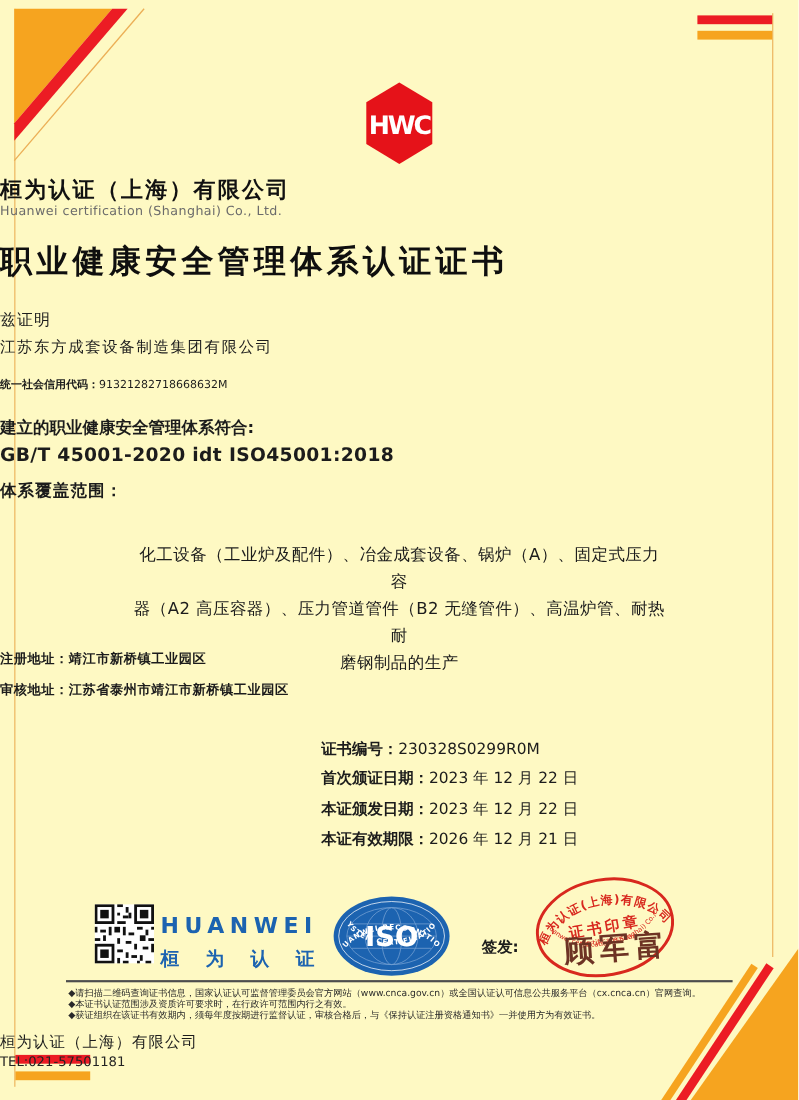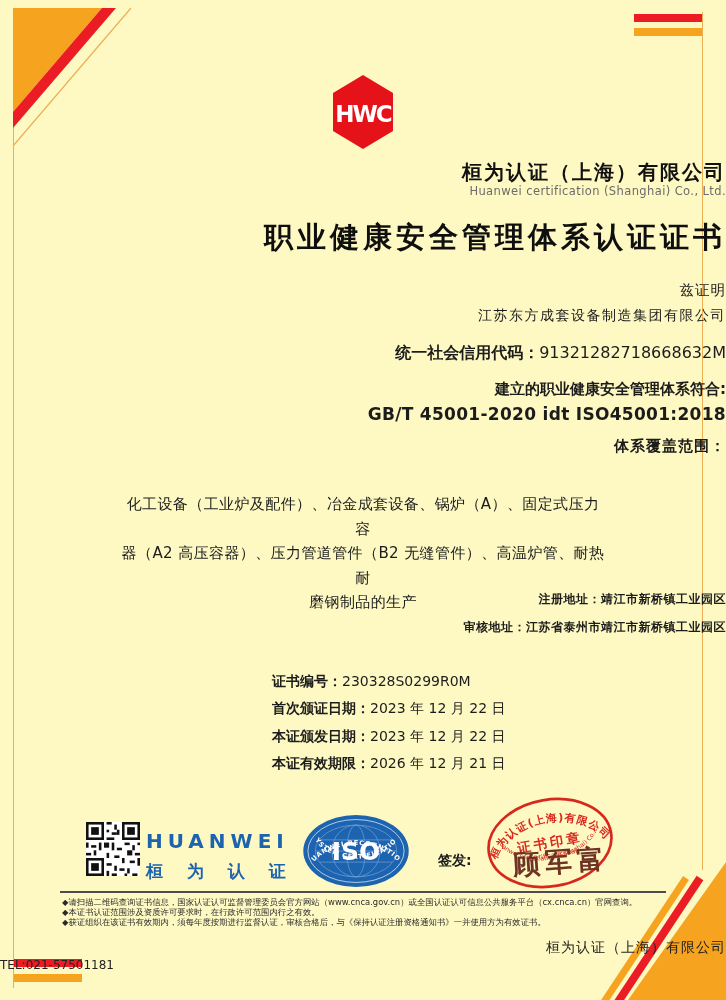--- a/index.html
+++ b/index.html
@@ -1,44 +1,44 @@
 <!DOCTYPE html>
 <html><head>
 <meta charset="utf-8">
 <style>
   html,body{margin:0;padding:0;background:#ffffff;}
   .page{position:relative;width:726px;height:1000px;background:#fef9c3;overflow:hidden;
         font-family:"DejaVu Sans","Liberation Sans",sans-serif;color:#1c1c1c;}
   .abs{position:absolute;}
-  .cx{left:0;right:0;text-align:right;}
+  .cx{left:0;right:0;text-align:left;}
 
   
   .vline-left{left:13px;top:8px;bottom:12px;width:1px;background:#ecaf56;}
   .vline-right{left:702px;top:12px;bottom:130px;width:1px;background:#ecaf56;}
   .bar{position:absolute;height:8px;}
   .bar.red{background:#ec1c24;}
   .bar.orange{background:#f6a41f;}
 
   
   .org-cn{top:159px;font-size:20px;font-weight:bold;letter-spacing:2px;color:#111;}
   .org-en{top:184px;font-size:11.5px;color:#6b6b6b;letter-spacing:.4px;}
   .cert-title{top:218px;font-size:29px;font-weight:bold;letter-spacing:4px;color:#0f0f0f;}
 
   .intro{top:281px;font-size:14.5px;letter-spacing:1px;}
   .company{top:307px;font-size:14px;font-weight:normal;letter-spacing:1.5px;}
-  .credit{top:343px;font-size:16px;}
+  .credit{top:343px;font-size:10px;}
   .std1{top:380px;font-size:15px;font-weight:bold;}
   .std2{top:404px;font-size:17px;font-weight:bold;letter-spacing:.3px;}
   .scope-label{top:437px;font-size:15px;font-weight:bold;letter-spacing:1px;}
   .scope{top:492px;left:50%;transform:translateX(-50%);width:486px;text-align:center;
          font-size:15px;line-height:24.6px;letter-spacing:.4px;}
   .addr{font-size:12px;font-weight:bold;letter-spacing:.5px;}
   .addr1{top:591px;} .addr2{top:619px;}
 
-  .details{left:272px;top:668px;font-size:14px;line-height:27.3px;}
+  .details{left:292px;top:668px;font-size:14px;line-height:27.3px;}
   .lbl{font-weight:bold;}
 
   
   .brand{left:146px;top:829px;color:#1c63b0;}
   .brand-en{font-size:20px;font-weight:bold;letter-spacing:5px;}
   .brand-cn{font-size:17px;font-weight:bold;letter-spacing:9px;margin-top:7px;}
   .issue{left:438px;top:852px;font-size:14px;font-weight:bold;}
   .seal-wrap{left:485px;top:797px;width:130px;height:92px;transform:rotate(-10deg);}
   .signature{left:513px;top:844px;font-size:27px;color:#6d3324;letter-spacing:5px;
              font-family:"DejaVu Serif","Liberation Serif",serif;transform:rotate(-4deg);font-weight:bold;}

